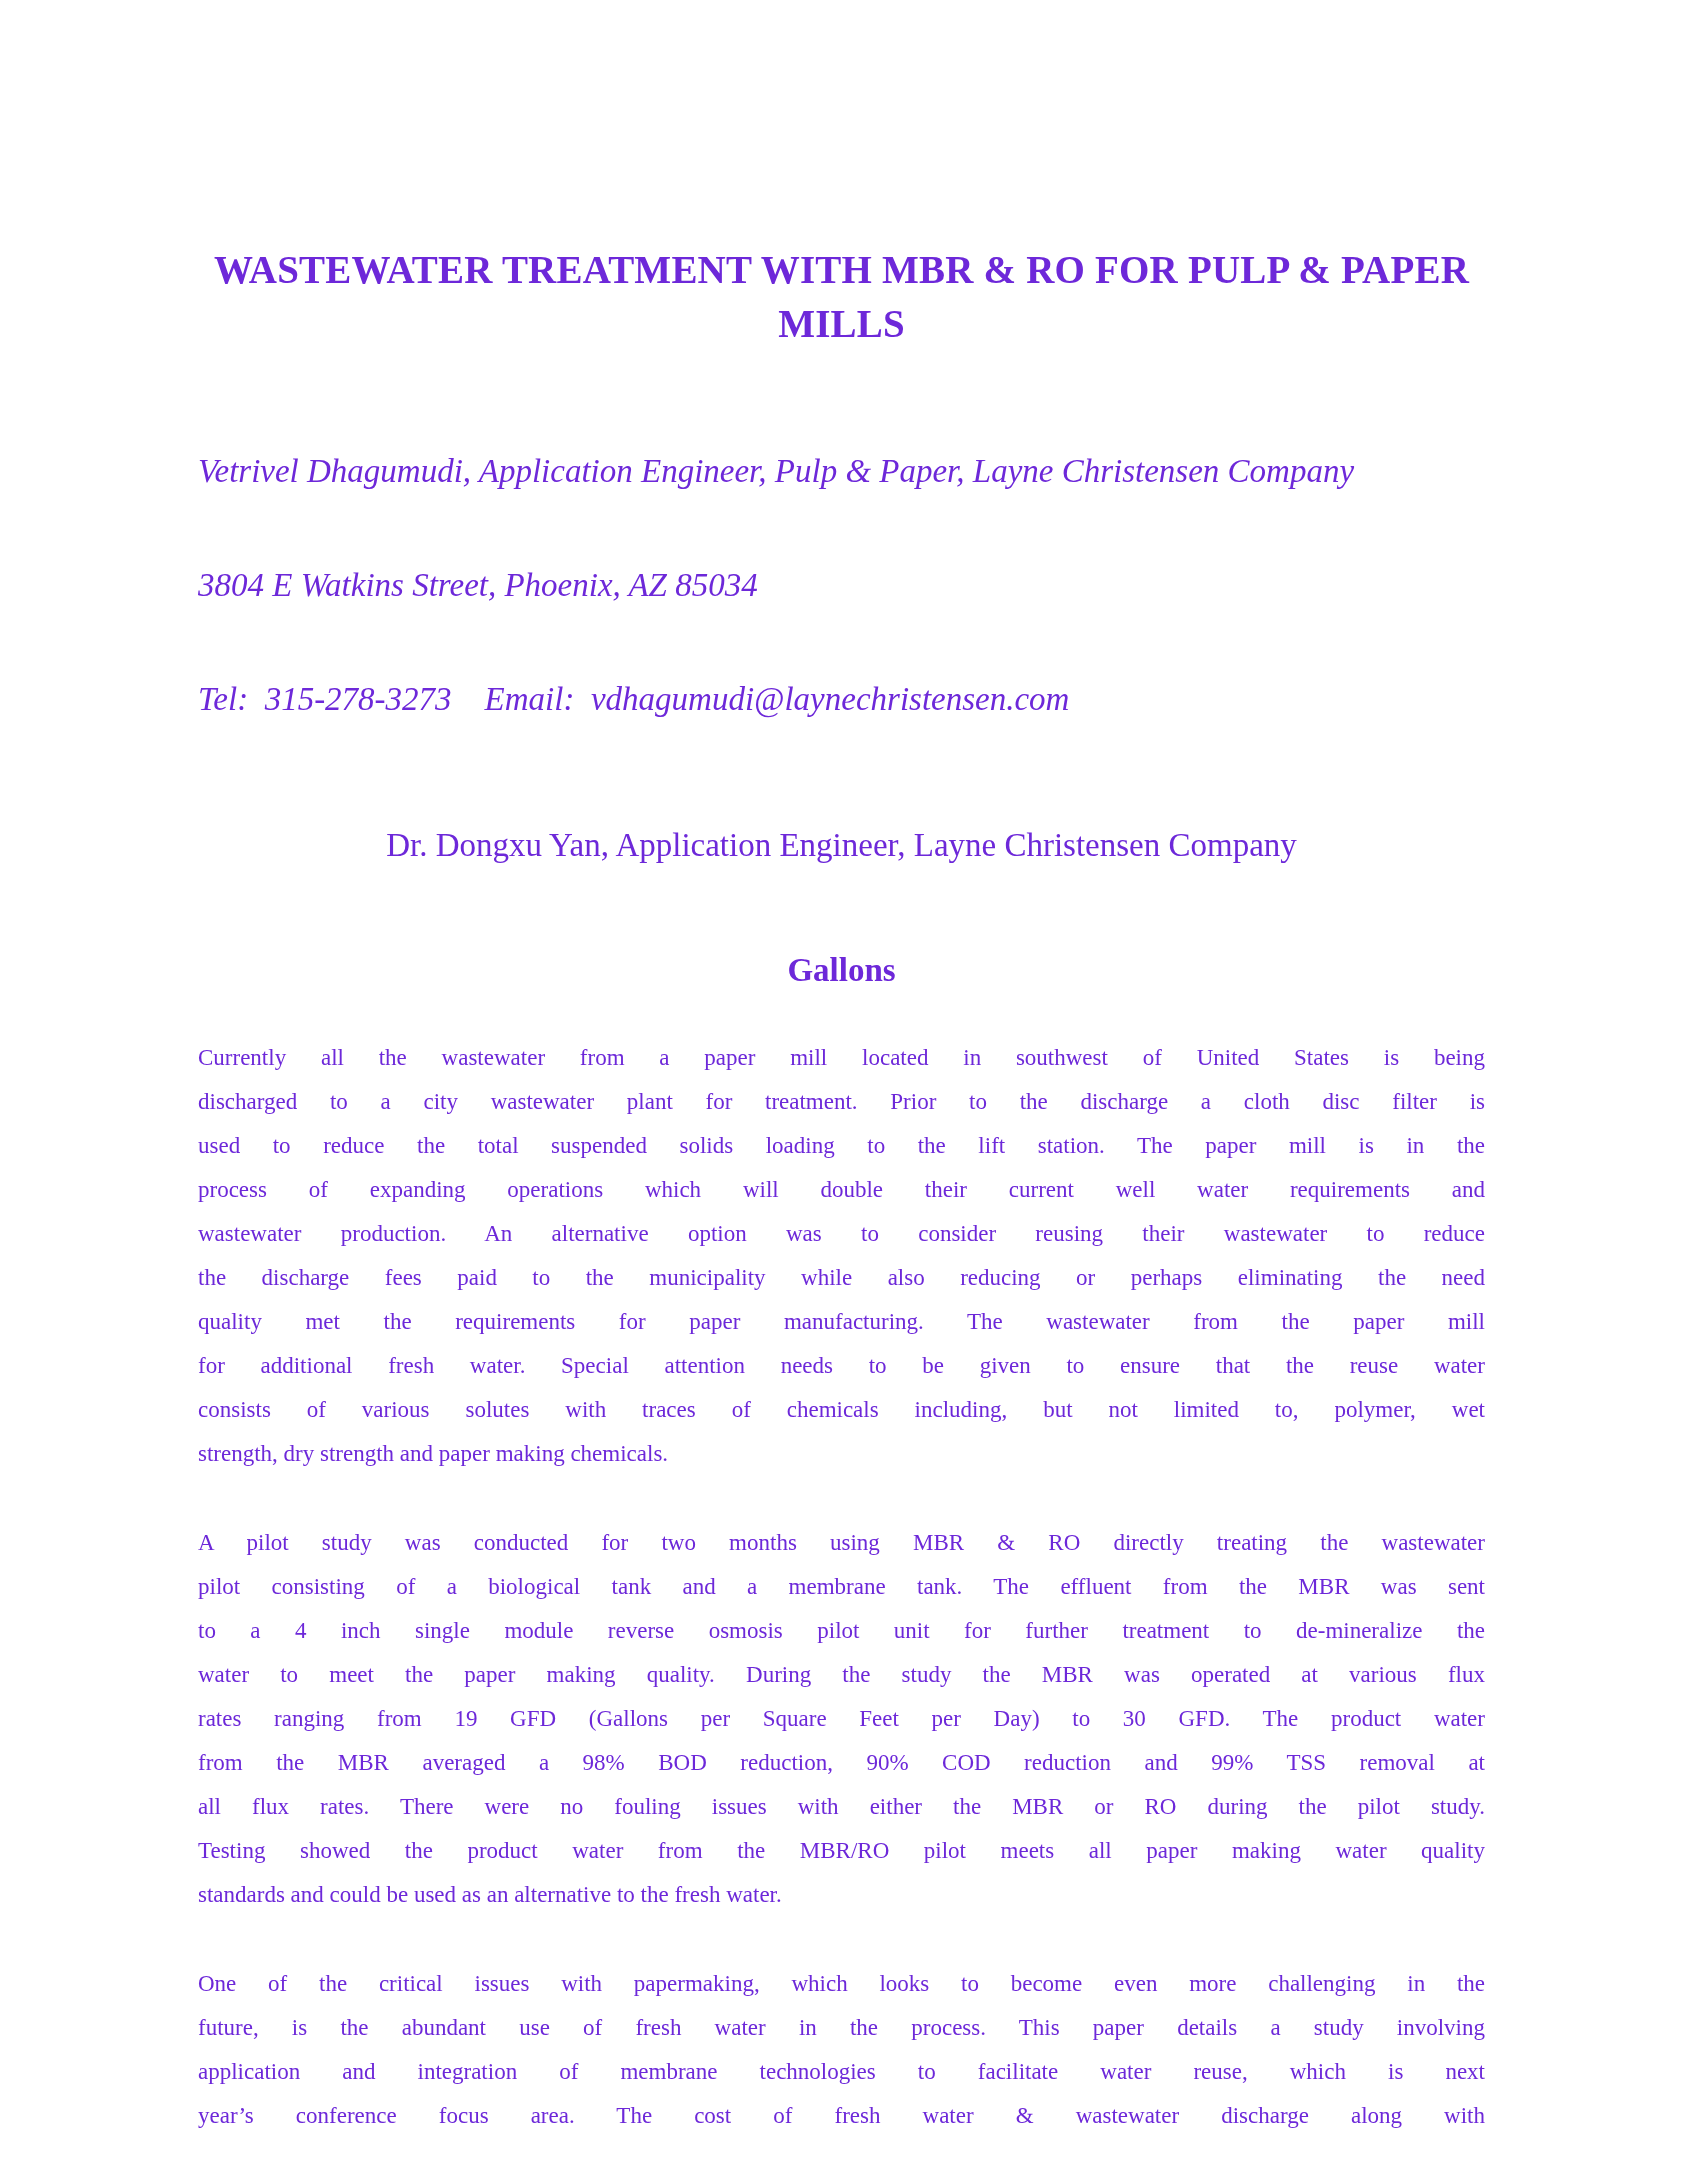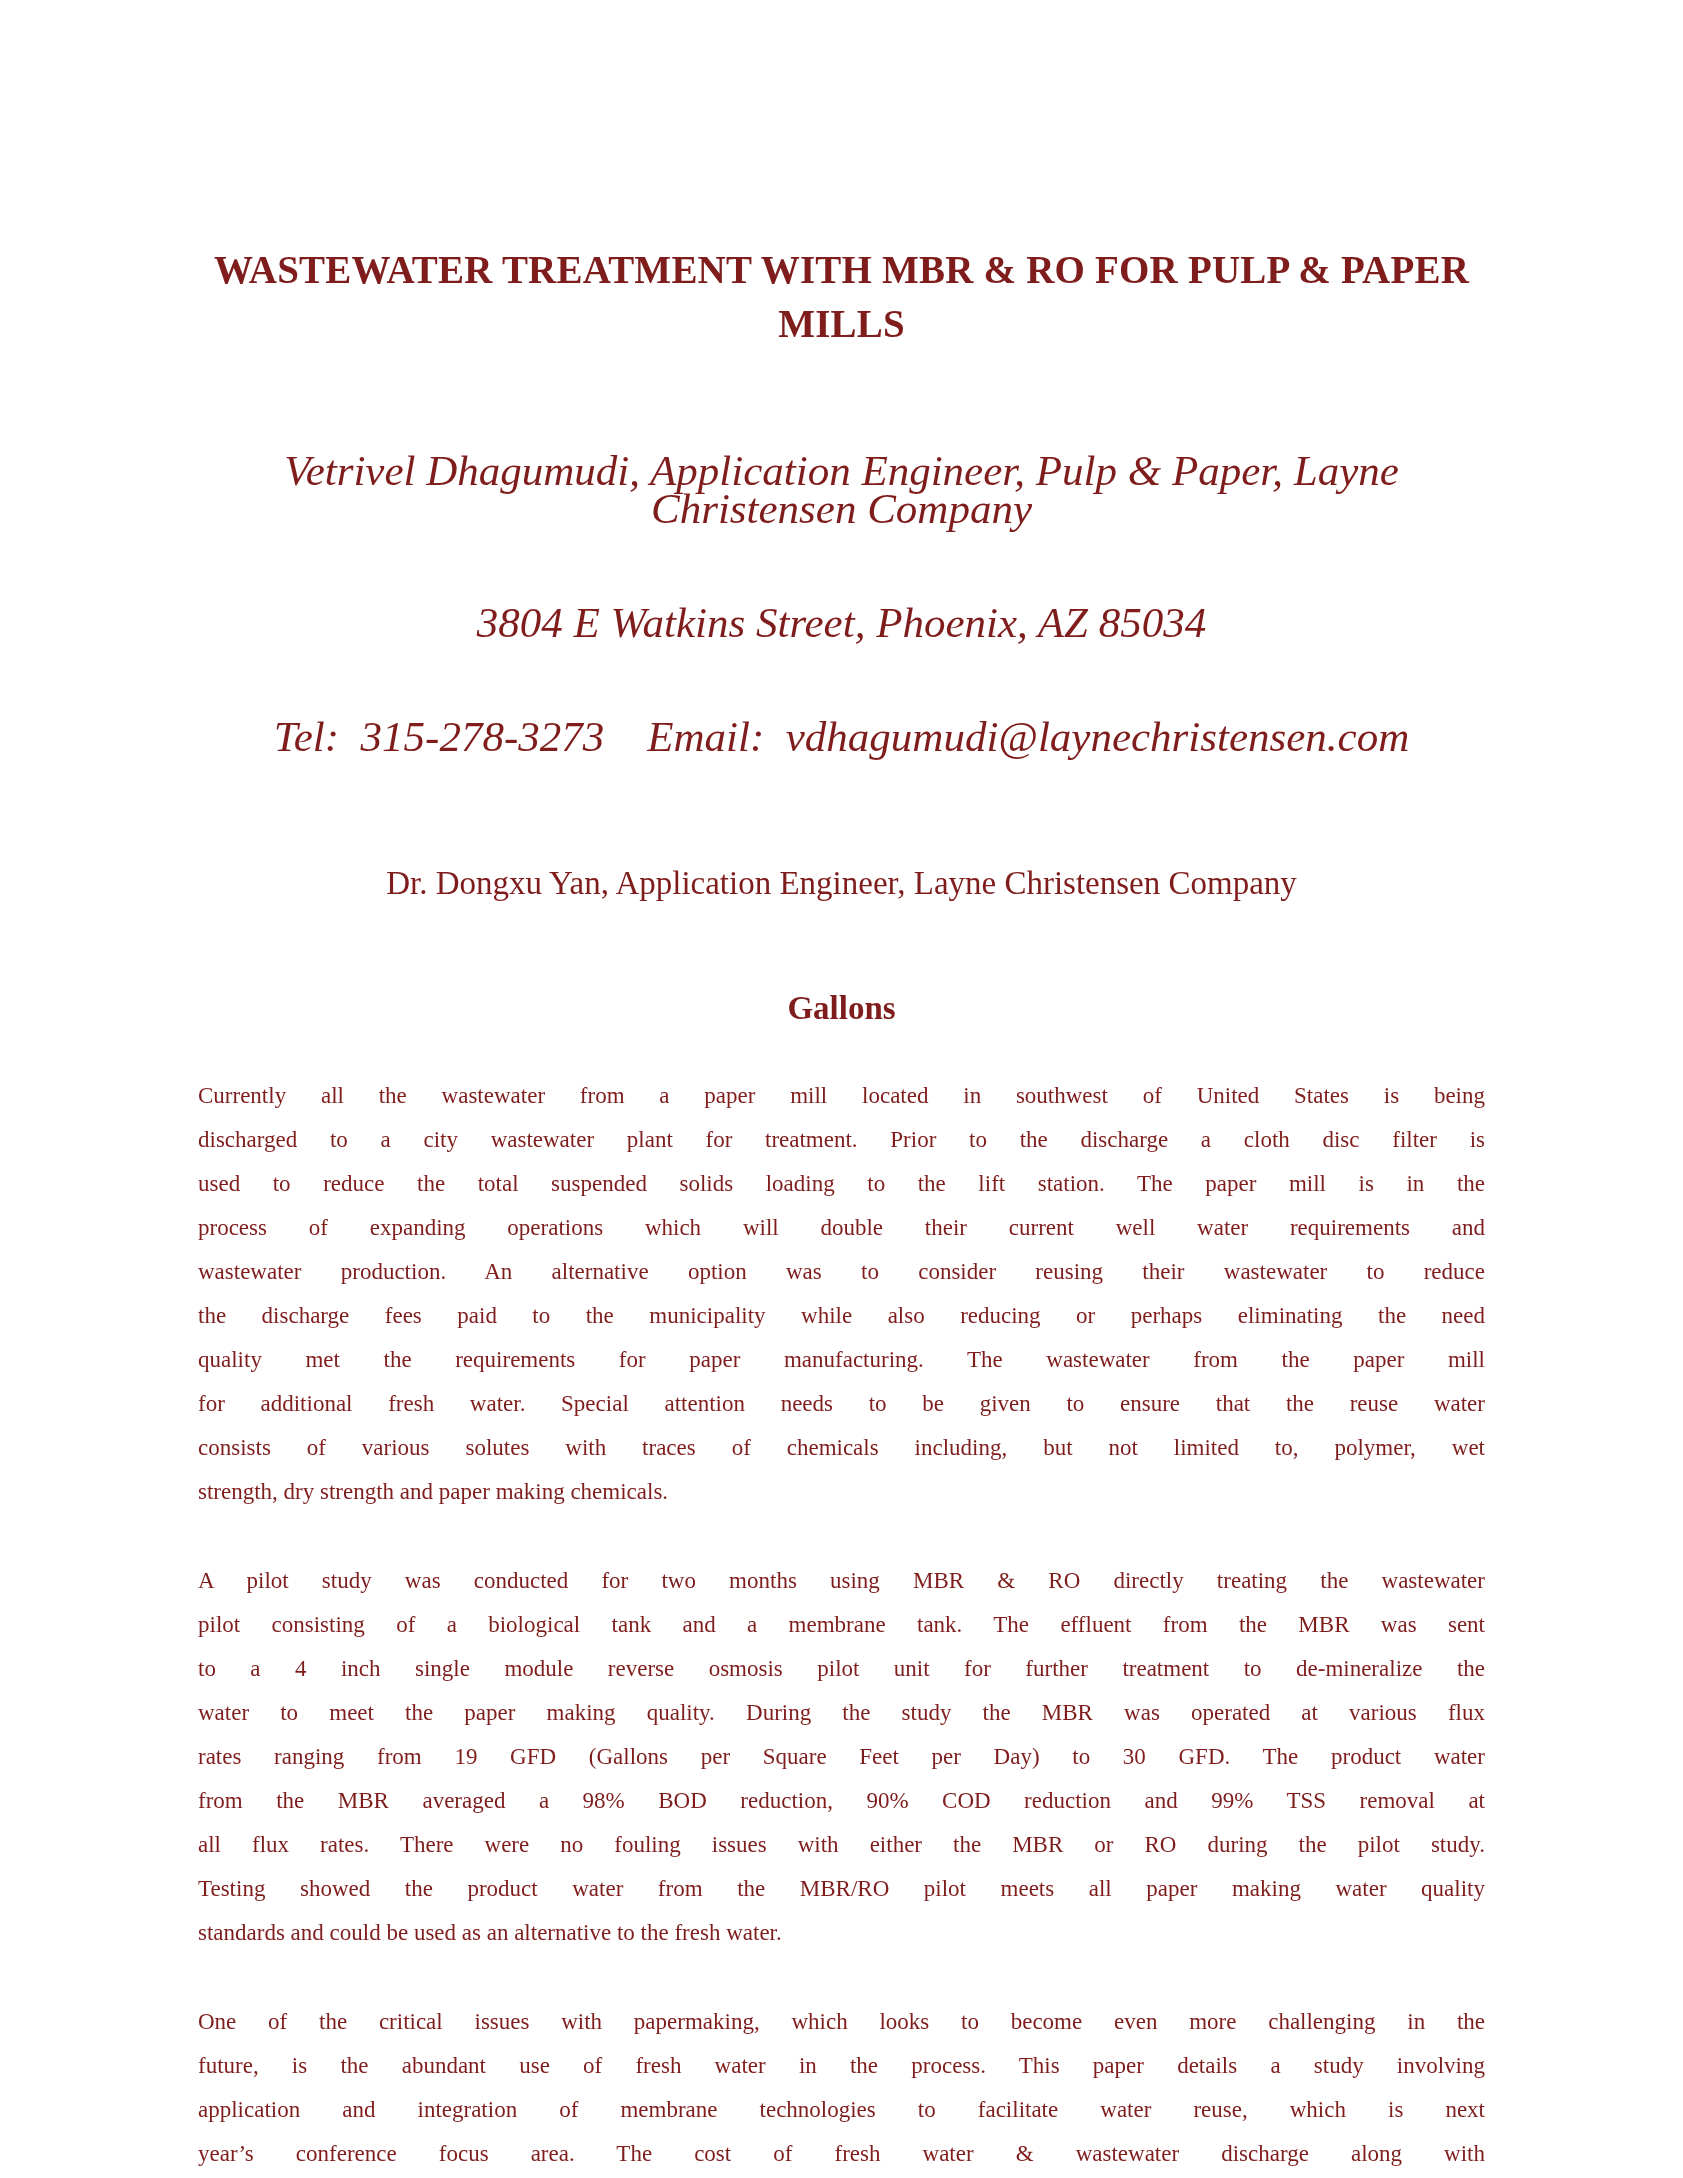--- a/index.html
+++ b/index.html
@@ -5,45 +5,45 @@
   html, body {
     margin: 0;
     padding: 0;
     background: #ffffff;
   }
   .page {
     position: relative;
     width: 1631px;
     height: 2178px;
     background: #ffffff;
-    color: #7f1d1d;
+    color: #6d28d9;
     font-family: "Liberation Serif", "DejaVu Serif", serif;
     overflow: hidden;
   }
   .content {
     position: absolute;
     left: 198px;
     top: 0;
     width: 1287px;
   }
   .title {
     margin: 243px 0 0 0;
     padding: 0;
     font-size: 39px;
     line-height: 54px;
     font-weight: bold;
     text-align: center;
     letter-spacing: 0.2px;
   }
   .author-block {
     margin-top: 25px;
-    font-size: 43px;
+    font-size: 33px;
     line-height: 38px;
     font-style: italic;
-    text-align: center;
+    text-align: left;
     white-space: pre-wrap;
   }
   .second-author {
     margin-top: 32px;
     font-size: 33px;
     line-height: 38px;
     text-align: center;
   }
   .abstract-heading {
     margin-top: 87px;

